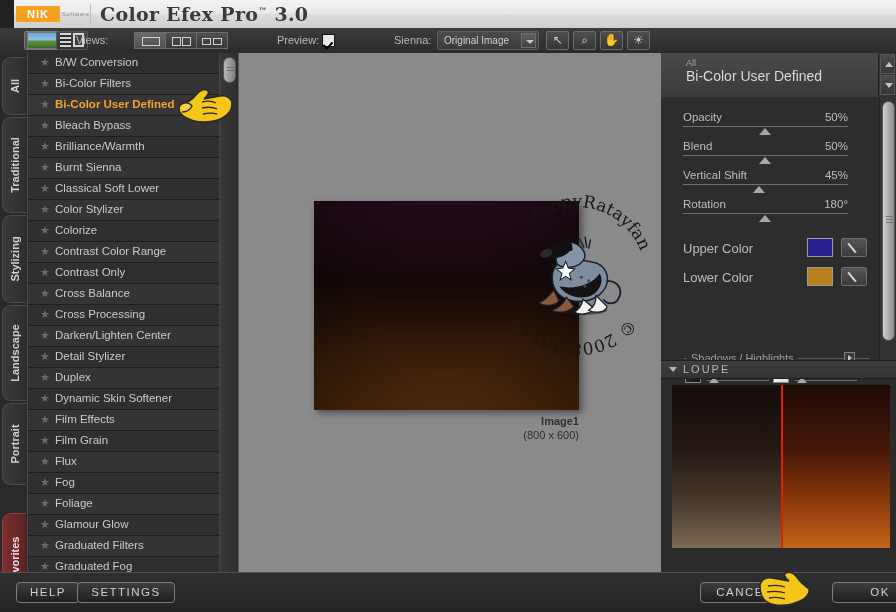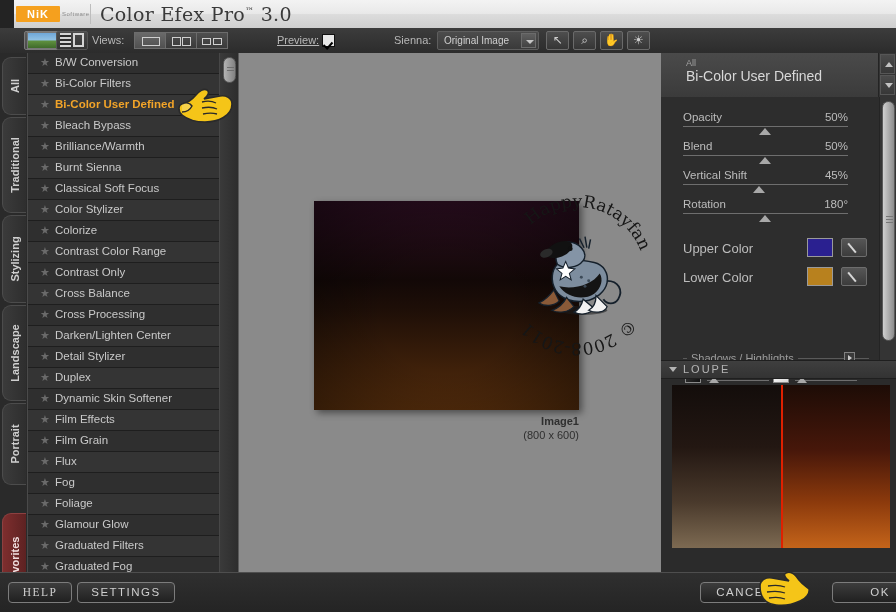--- a/index.html
+++ b/index.html
@@ -13,21 +13,21 @@
     background:linear-gradient(to bottom,#f3f3f3 0%,#e9e9e9 48%,#dcdcdc 52%,#cfcfcf 100%);
     border-bottom:1px solid #9a9a9a;}
   .titlebar .corner{position:absolute;left:0;top:0;width:14px;height:28px;background:#232323;}
   .niklogo{position:absolute;left:16px;top:6px;width:44px;height:16px;background:#f5a01e;
     border-radius:1px;}
   .niklogo span{display:block;color:#ffffff;font-size:11px;font-weight:bold;
     letter-spacing:1px;line-height:16px;text-align:center;}
   .niksub{position:absolute;left:62px;top:11px;font-size:6px;color:#8c8c8c;letter-spacing:.5px;}
   .nikdiv{position:absolute;left:90px;top:4px;width:1px;height:20px;background:#bdbdbd;}
   .apptitle{position:absolute;left:100px;top:3px;font-size:19px;color:#3a3a3a;
-    font-family:"DejaVu Serif","Liberation Serif",serif;font-weight:normal;letter-spacing:.3px;}
+    font-family:"DejaVu Serif","Liberation Serif",serif;font-weight:bold;letter-spacing:.3px;}
   .apptitle .tm{font-size:9px;vertical-align:super;}
 
   
   .toolbar{position:absolute;left:0;top:28px;width:896px;height:25px;
     background:linear-gradient(to bottom,#3c3c3c,#2c2c2c);border-bottom:1px solid #1d1d1d;}
   .tbtn{position:absolute;top:3px;height:19px;border:1px solid #555;border-radius:2px;
     background:linear-gradient(to bottom,#4a4a4a,#333);box-sizing:border-box;}
   .tbtn.on{background:linear-gradient(to bottom,#5d5d5d,#4a4a4a);border-color:#7a7a7a;}
   .tlabel{position:absolute;top:6px;font-size:11px;color:#b8b8b8;}
 
@@ -220,35 +220,35 @@
 
   <div class="toolbar">
     <div class="tbtn on" style="left:24px;width:36px;"></div>
     <div class="thumbicon"></div>
     <div class="tbtn" style="left:56px;width:32px;"></div>
     <div class="listicon">
       <div class="lines"></div>
       <div class="box"></div>
     </div>
 
-    <div class="tlabel" style="left:92px;">Views:</div>
+    <div class="tlabel" style="left:76px;">Views:</div>
 
     <div class="viewbtn on" style="left:134px;width:32px;background:linear-gradient(to bottom,#6a6a6a,#505050);">
       <i style="left:7px;top:4px;width:18px;height:9px;"></i>
     </div>
     <div class="viewbtn" style="left:165px;width:32px;">
       <i style="left:6px;top:4px;width:9px;height:9px;"></i>
       <i style="left:16px;top:4px;width:9px;height:9px;"></i>
     </div>
     <div class="viewbtn" style="left:196px;width:32px;">
       <i style="left:5px;top:5px;width:9px;height:7px;"></i>
       <i style="left:16px;top:5px;width:9px;height:7px;"></i>
     </div>
 
-    <div class="tlabel" style="left:277px;text-decoration:underline;">Preview:</div>
+    <div class="tlabel" style="left:277px;">Preview:</div>
     <div class="chk"></div>
 
     <div class="tlabel" style="left:394px;">Sienna:</div>
     <div class="modesel">
       <div class="txt">Original Image</div>
       <div class="arw"></div>
     </div>
 
     <div class="toolsq" style="left:546px;">
       <span>↖</span>
@@ -307,21 +307,21 @@
         <div class="frow">
           <span class="star">★</span>
           <span class="nm">Brilliance/Warmth</span>
         </div>
         <div class="frow">
           <span class="star">★</span>
           <span class="nm">Burnt Sienna</span>
         </div>
         <div class="frow">
           <span class="star">★</span>
-          <span class="nm">Classical Soft Focus</span>
+          <span class="nm">Classical Soft Lower</span>
         </div>
         <div class="frow">
           <span class="star">★</span>
           <span class="nm">Color Stylizer</span>
         </div>
         <div class="frow">
           <span class="star">★</span>
           <span class="nm">Colorize</span>
         </div>
         <div class="frow">
@@ -517,21 +517,21 @@
     </div>
     <div class="loupe">
       <div class="l"></div>
       <div class="r"></div>
       <div class="div" style="background: rgb(224, 32, 0);"></div>
     </div>
 
   </div>
 
   <div class="bottom">
-    <div class="bbtn" style="left:8px;width:64px;font-family:Liberation Serif, serif;">HELP</div>
+    <div class="bbtn" style="left:16px;width:64px;">HELP</div>
     <div class="bbtn" style="left:77px;width:98px;">SETTINGS</div>
     <div class="bbtn" style="left:700px;width:88px;">CANCEL</div>
     <div class="bbtn" style="left:832px;width:96px;">OK</div>
   </div>
 
   <div class="hand" style="left:178px;top:88px;">
     <svg width="56" height="38" viewBox="0 0 56 38">
       <path d="M54,16 C54,10 48,7 42,8 L26,11 C30,8 32,4 29,2 C26,0 21,3 17,8
                C13,13 8,15 4,16 C0,17 0,24 4,27 C9,31 18,34 27,34 C40,34 54,28 54,16 Z" fill="#f5c518" stroke="#2a2a2a" stroke-width="1.6"></path>
       <path d="M24,14 C28,13 34,13 38,15 M24,20 C29,19 35,19 39,21 M25,26 C30,25 35,25 39,26" fill="none" stroke="#2a2a2a" stroke-width="1.3"></path>

